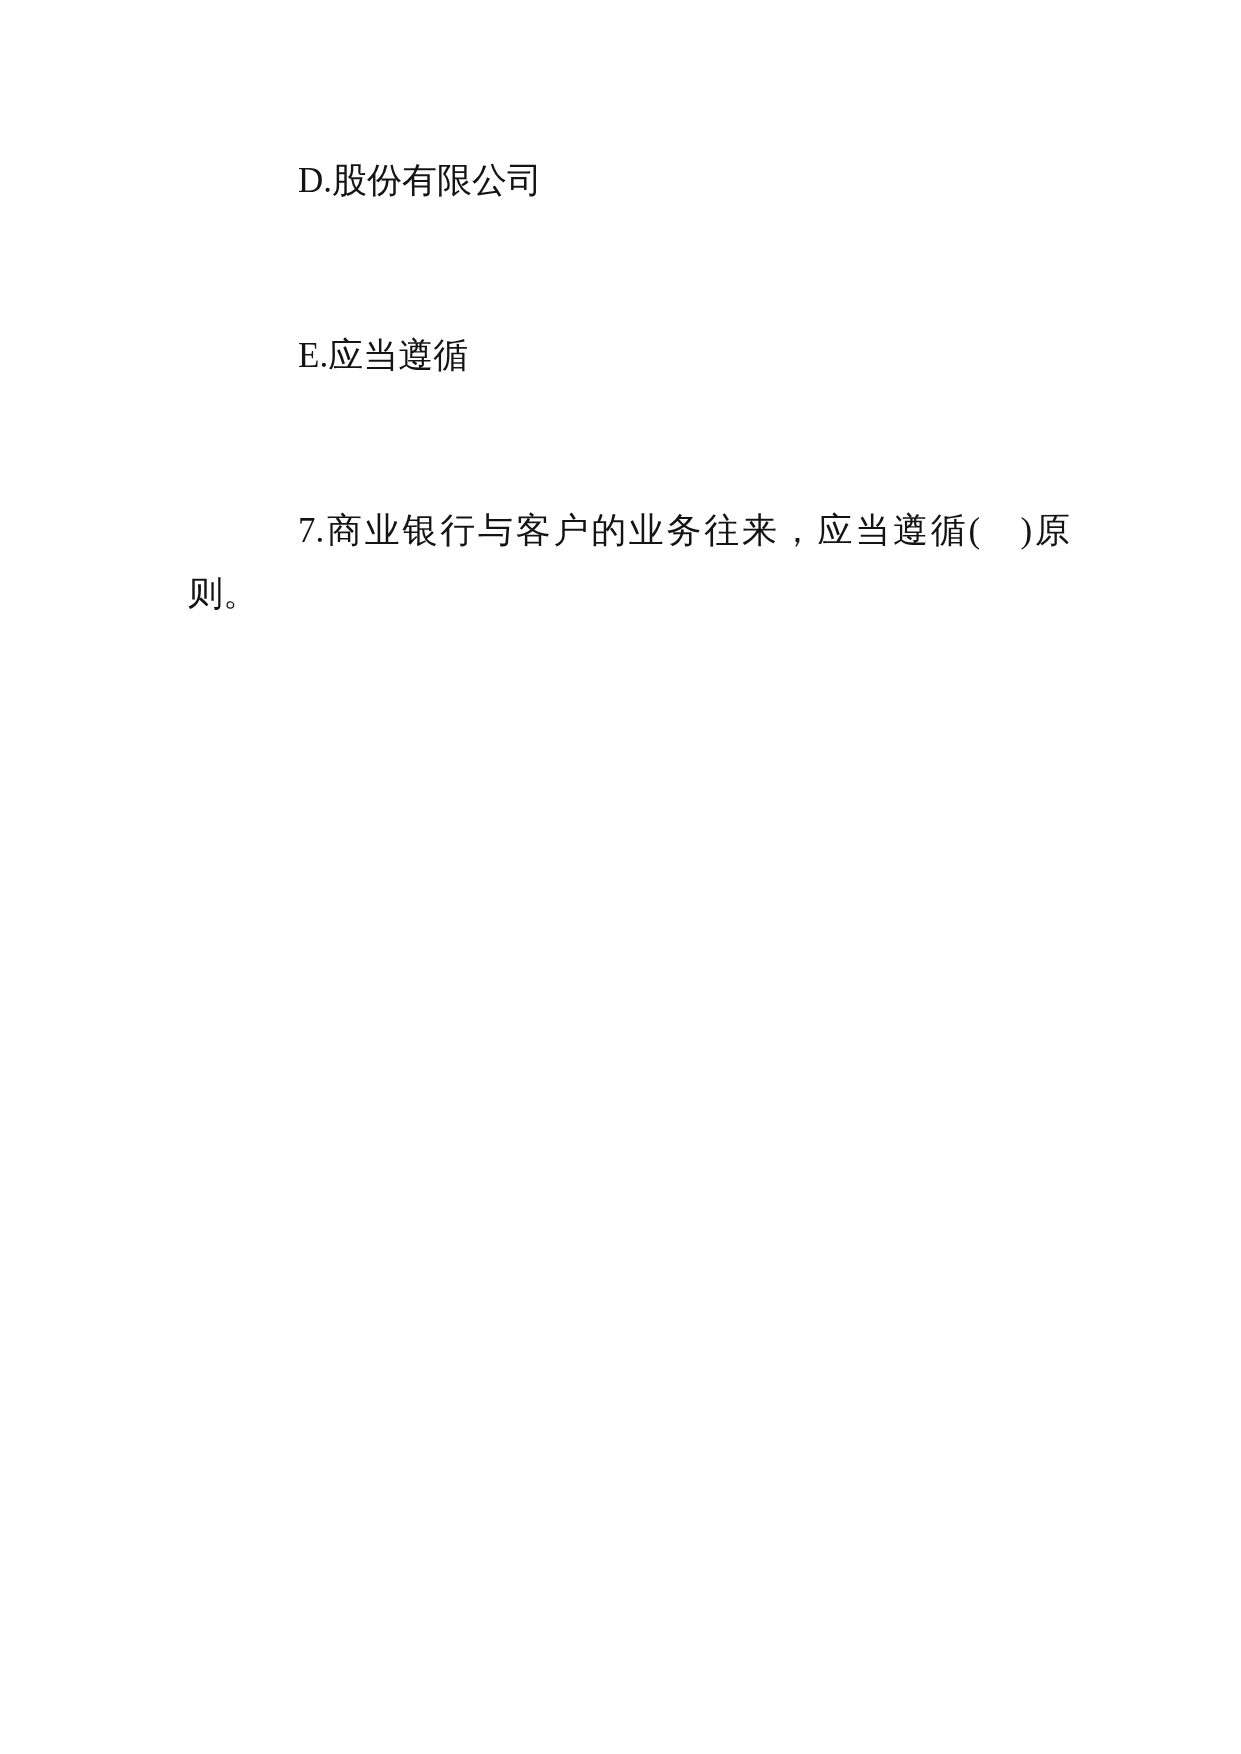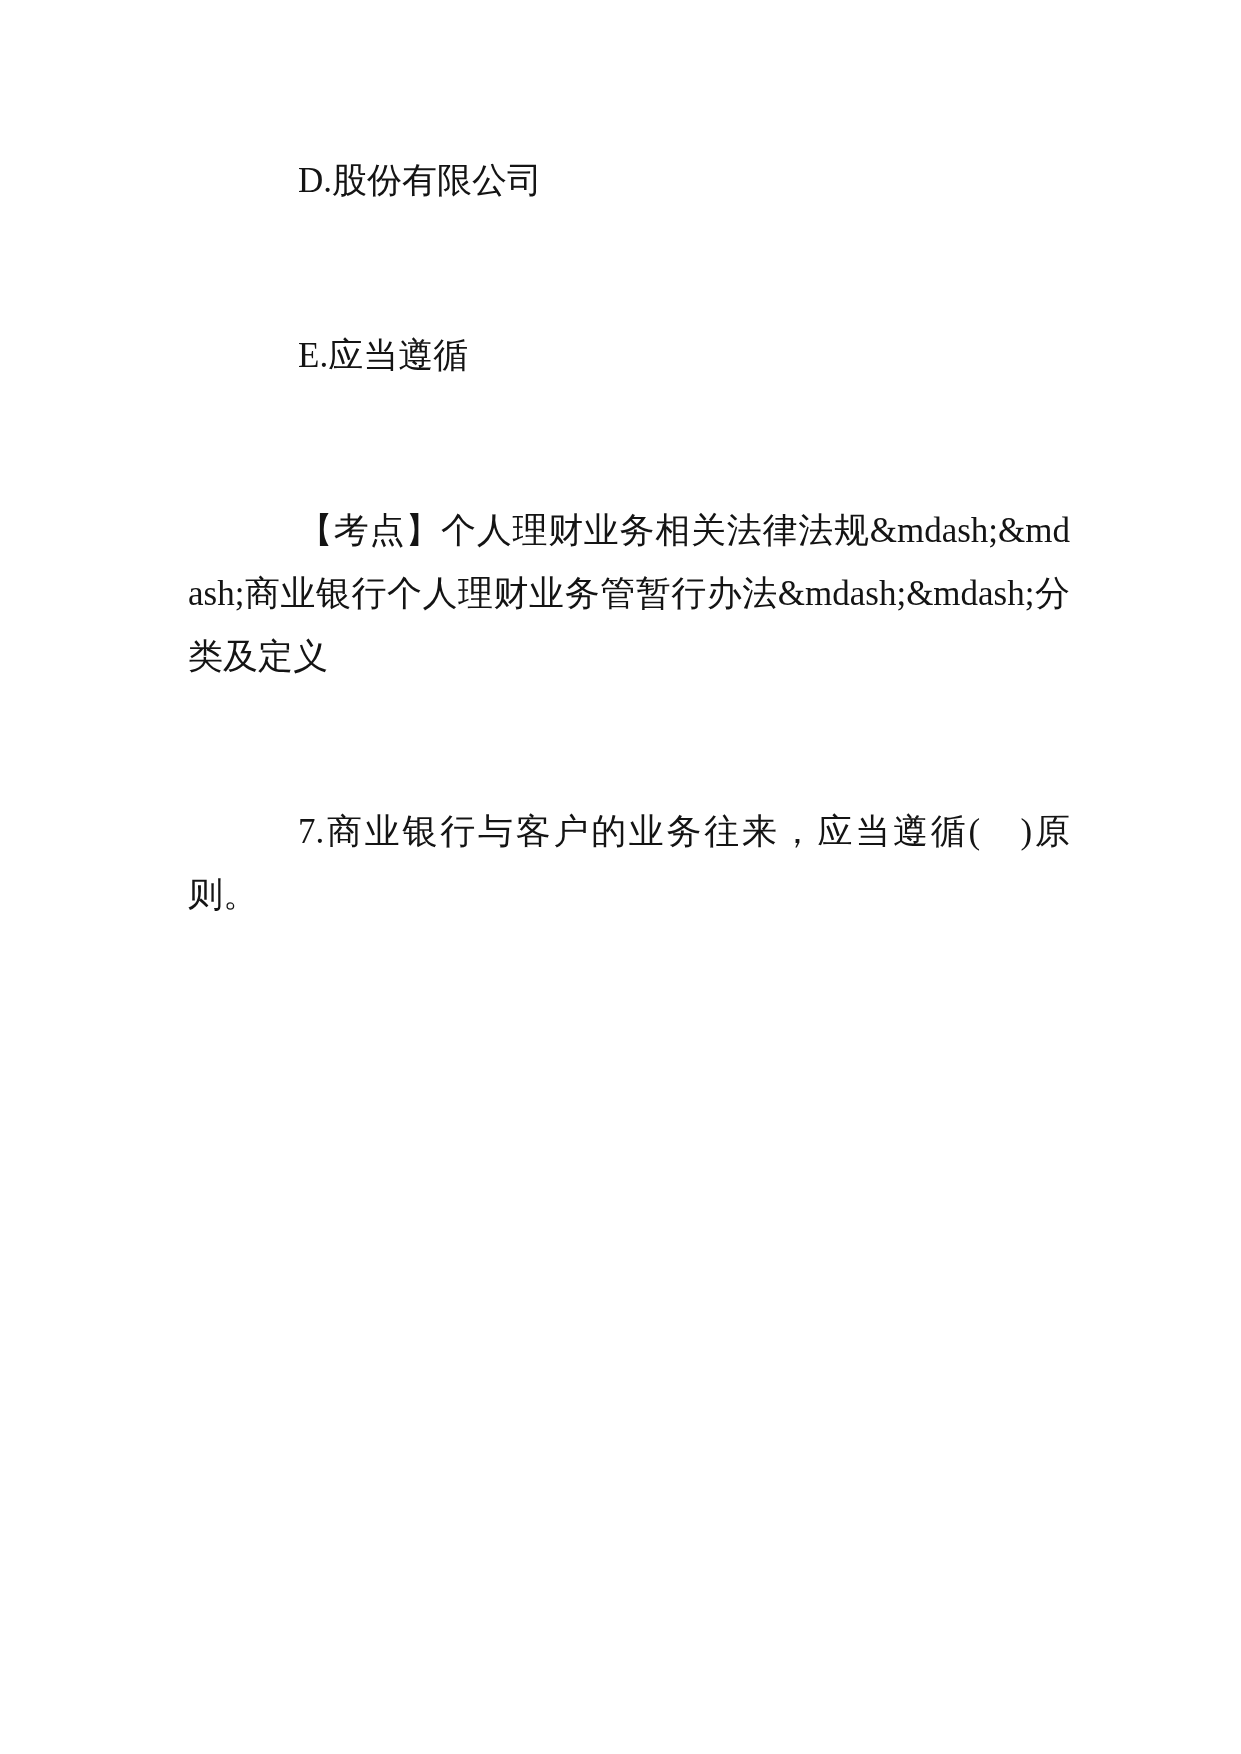--- a/index.html
+++ b/index.html
@@ -32,15 +32,14 @@
     letter-spacing: 0px;
     word-break: break-all;
   }
 </style>
 </head>
 <body>
 
 <div class="doc-page">
   <p>D.股份有限公司</p>
   <p>E.应当遵循</p>
-  <p>【考点】个人理财业务相关法律法规&amp;mdash;&amp;mdash;商业银行个人理财业务管暂行办法&amp;mdash;&amp;mdash;分类及定义</p>
   <p>7.商业银行与客户的业务往来，应当遵循(　)原则。</p>
 </div>
 
 </body></html>

